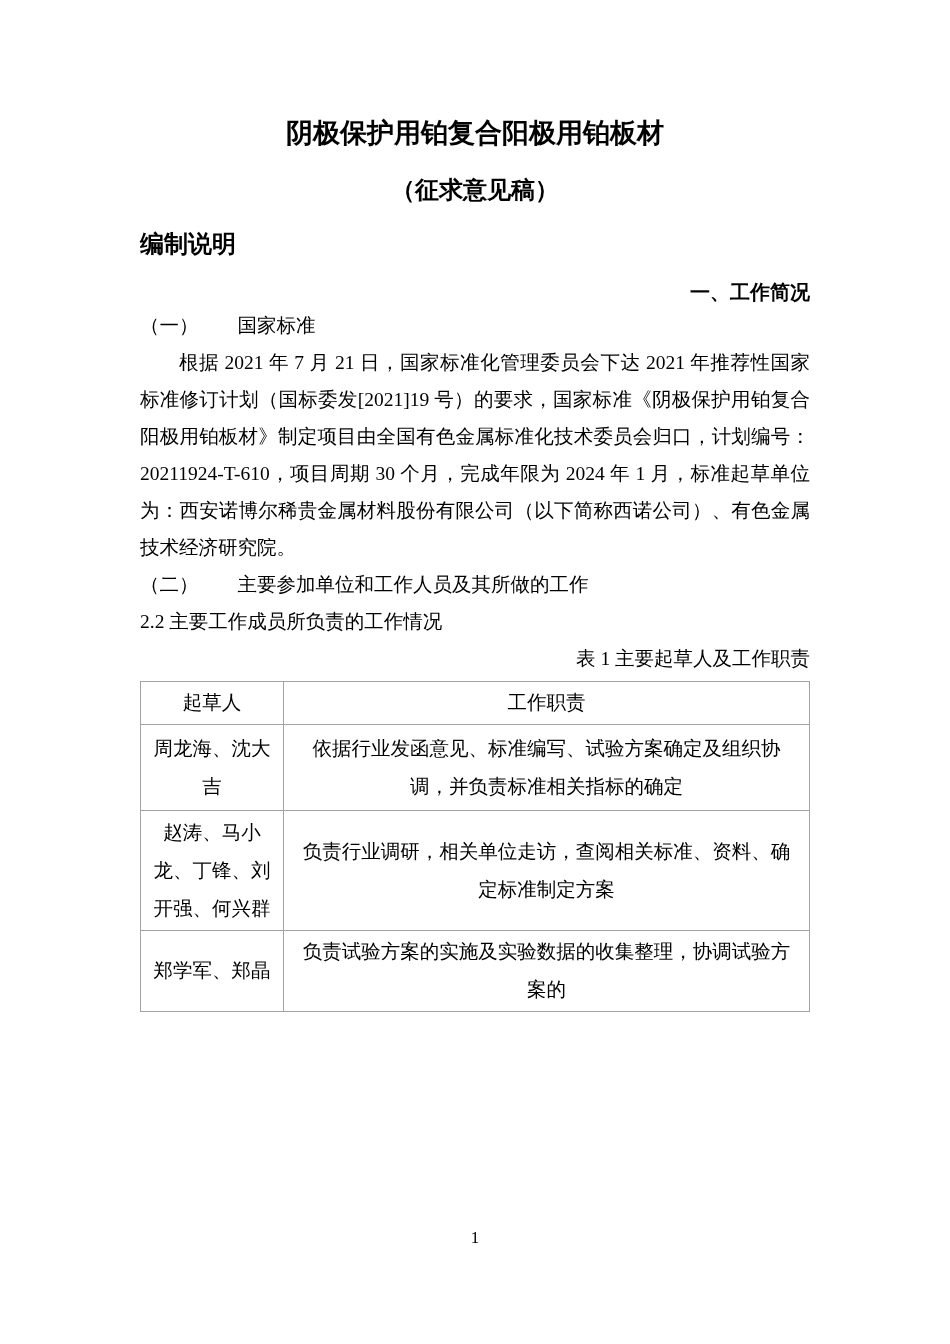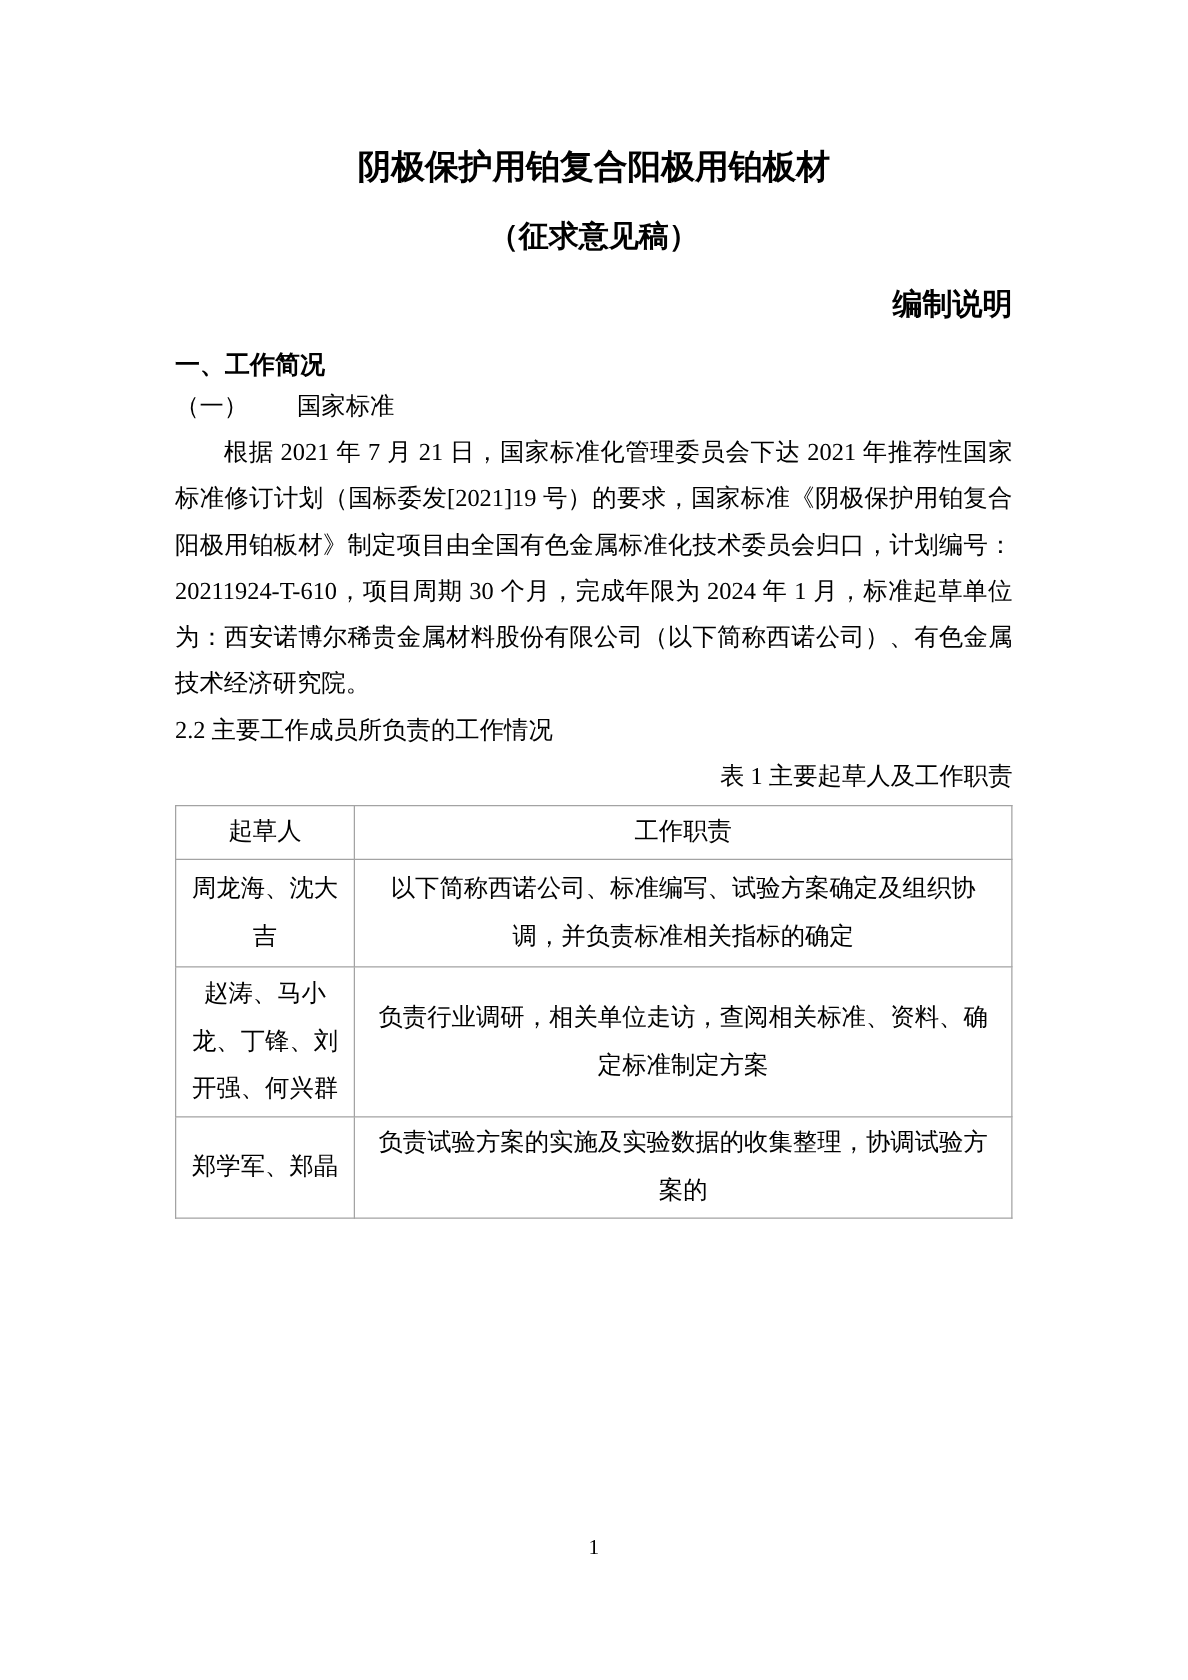--- a/index.html
+++ b/index.html
@@ -25,33 +25,34 @@
     line-height: 36px;
   }
   .doc-subtitle {
     text-align: center;
     font-size: 24px;
     line-height: 34px;
     margin-top: 22px;
     font-weight: bold;
   }
   .doc-type {
-    text-align: right;
+    text-align: left;
     font-family: "Liberation Sans", "DejaVu Sans", sans-serif;
     font-weight: bold;
     font-size: 24px;
     line-height: 34px;
     margin-top: 20px;
   }
   .h2 {
     font-family: "Liberation Sans", "DejaVu Sans", sans-serif;
     font-weight: bold;
     font-size: 20px;
     line-height: 30px;
     margin-top: 16px;
+    text-align: right;
   }
   .h3 {
     font-size: 19.5px;
     line-height: 37px;
   }
   p.body {
     font-size: 19.5px;
     line-height: 37px;
     text-align: justify;
     text-indent: 2em;
@@ -98,40 +99,41 @@
 
   <h1 class="doc-title">阴极保护用铂复合阳极用铂板材</h1>
   <div class="doc-subtitle">（征求意见稿）</div>
   <div class="doc-type">编制说明</div>
 
   <div class="h2">一、工作简况</div>
 
   <div class="h3">（一）　　国家标准</div>
   <p class="body">根据 2021 年 7 月 21 日，国家标准化管理委员会下达 2021 年推荐性国家标准修订计划（国标委发[2021]19 号）的要求，国家标准《阴极保护用铂复合阳极用铂板材》制定项目由全国有色金属标准化技术委员会归口，计划编号：20211924-T-610，项目周期 30 个月，完成年限为 2024 年 1 月，标准起草单位为：西安诺博尔稀贵金属材料股份有限公司（以下简称西诺公司）、有色金属技术经济研究院。</p>
 
+  <div class="h3">（二）　　主要参加单位和工作人员及其所做的工作</div>
 
   <div class="h3">2.2 主要工作成员所负责的工作情况</div>
 
   <div class="table-caption">表 1 主要起草人及工作职责</div>
 
   <table class="t1">
     <colgroup>
         <col class="c1">
         <col class="c2">
       </colgroup>
     <thead>
       <tr class="hd">
         <th>起草人</th>
         <th>工作职责</th>
       </tr>
     </thead>
     <tbody>
       <tr class="r1">
         <td>周龙海、沈大吉</td>
-        <td>以下简称西诺公司、标准编写、试验方案确定及组织协调，并负责标准相关指标的确定</td>
+        <td>依据行业发函意见、标准编写、试验方案确定及组织协调，并负责标准相关指标的确定</td>
       </tr>
       <tr class="r2">
         <td>赵涛、马小龙、丁锋、刘开强、何兴群</td>
         <td>负责行业调研，相关单位走访，查阅相关标准、资料、确定标准制定方案</td>
       </tr>
       <tr class="r3">
         <td>郑学军、郑晶</td>
         <td>负责试验方案的实施及实验数据的收集整理，协调试验方案的</td>
       </tr>
     </tbody>

